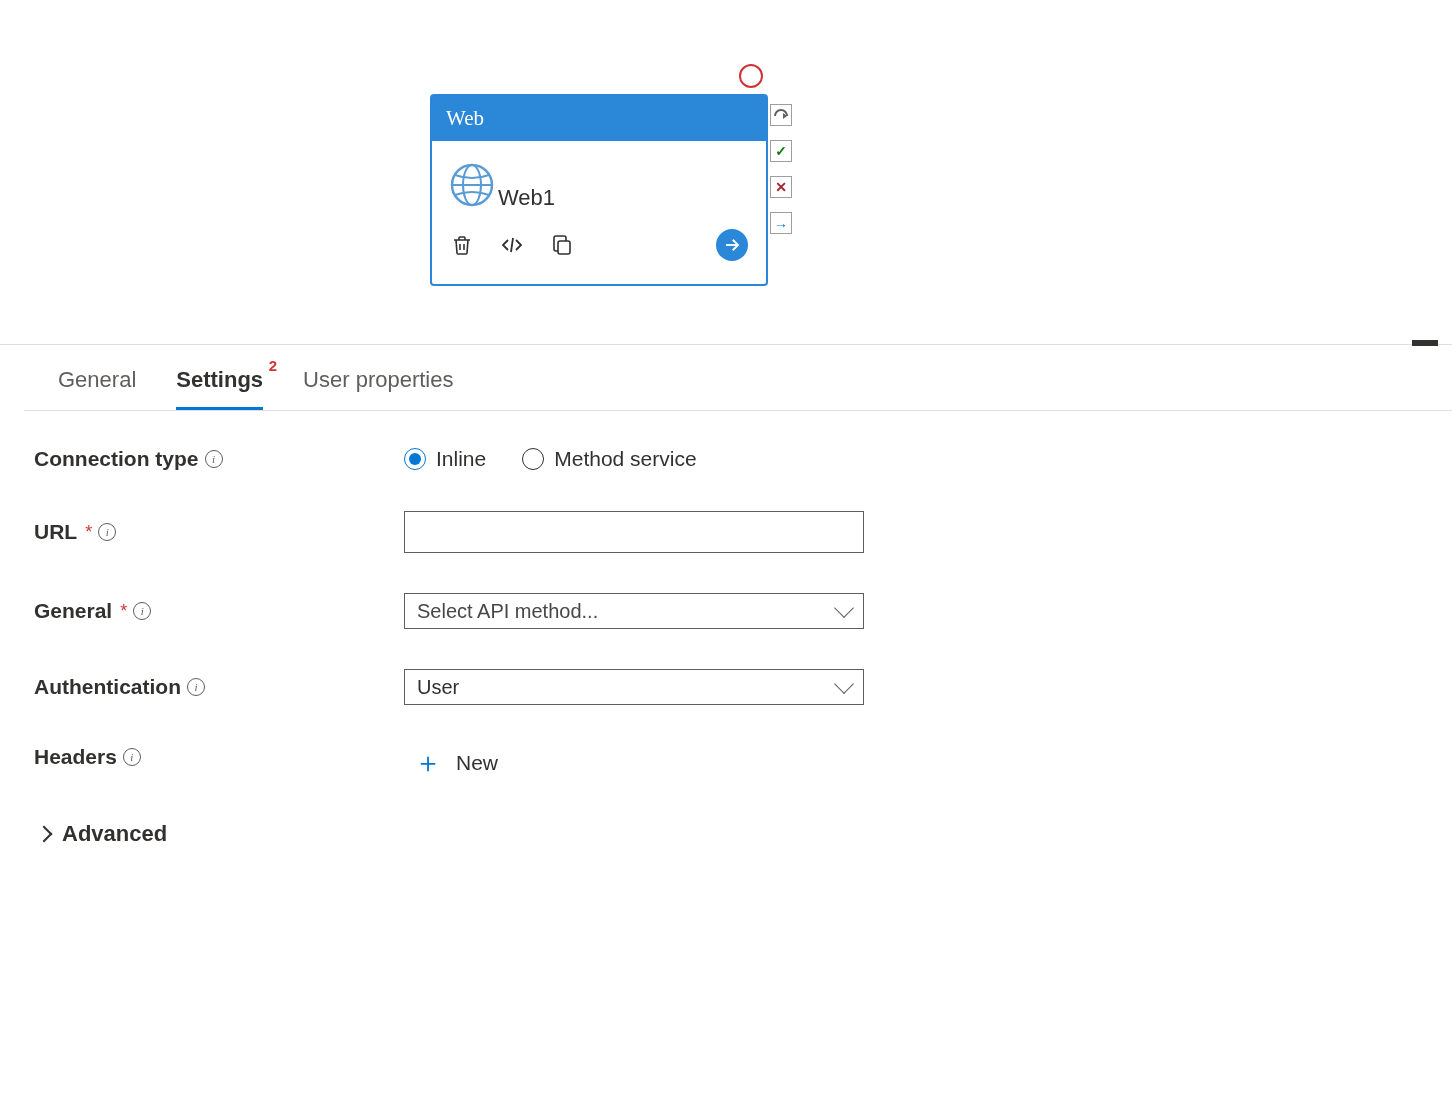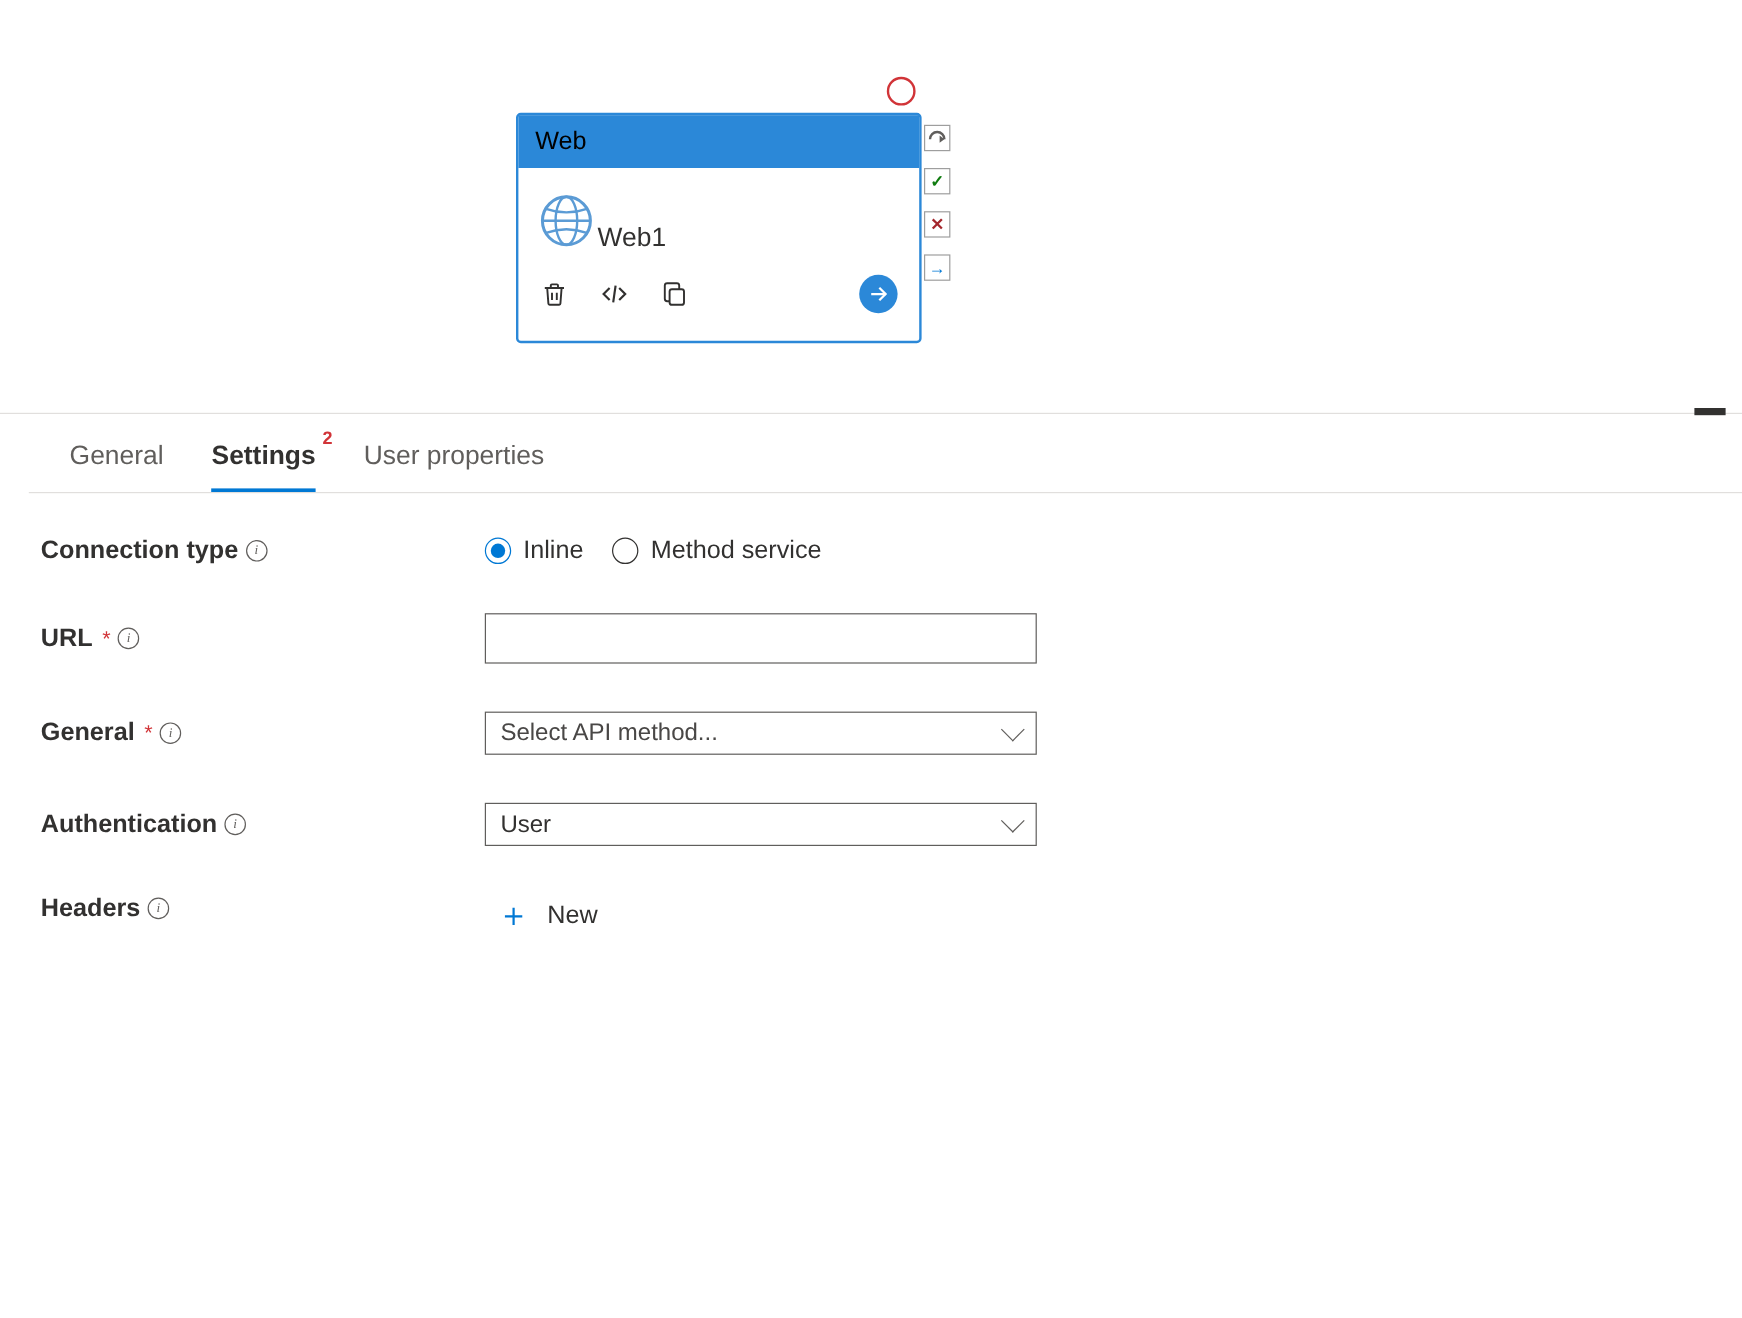--- a/index.html
+++ b/index.html
@@ -32,23 +32,24 @@
       left: 430px;
       top: 94px;
       width: 338px;
       height: 192px;
       border: 2px solid #2b88d8;
       border-radius: 4px;
       background: #fff;
     }
     .activity-header {
       background: #2b88d8;
-      color: #000000;
+      color: #ffffff;
       padding: 10px 14px;
       font-size: 21px;
+      font-family: Liberation Serif, serif;
     }
     .activity-body {
       display: flex;
       align-items: flex-end;
       gap: 4px;
       padding: 22px 18px 10px 18px;
     }
     .globe-icon {
       width: 44px;
       height: 44px;
@@ -165,21 +166,21 @@
       display: inline-flex;
       align-items: center;
       justify-content: center;
       font-size: 11px;
       color: #605e5c;
       font-weight: 400;
       font-style: italic;
       font-family: Georgia, serif;
     }
     .form-control { flex: 0 0 460px; }
-    .radio-group { display: flex; gap: 24px; align-items: center; }
+    .radio-group { display: flex; gap: 36px; align-items: center; }
     .radio-item { display: flex; align-items: center; gap: 10px; font-size: 21px; cursor: pointer; }
     .radio-outer {
       width: 22px; height: 22px; border: 1.5px solid #323130; border-radius: 50%;
       display: flex; align-items: center; justify-content: center;
     }
     .radio-item.selected .radio-outer { border-color: #0078d4; }
     .radio-inner { width: 12px; height: 12px; border-radius: 50%; background: #0078d4; }
     .text-input {
       width: 100%; height: 42px; border: 1px solid #605e5c; padding: 6px 12px;
       font-size: 19px; font-family: inherit; background: #fff;
@@ -351,14 +352,18 @@
       <span class="info-icon">i</span>
     </div>
     <div class="form-control">
       <div class="new-button">
         <span class="plus-icon">＋</span>
         <span>New</span>
       </div>
     </div>
   </div>
 
+  <div class="advanced-row">
+    <span class="chevron-right"></span>
+    <span>Advanced</span>
+  </div>
 
 </div>
 
 </body></html>

